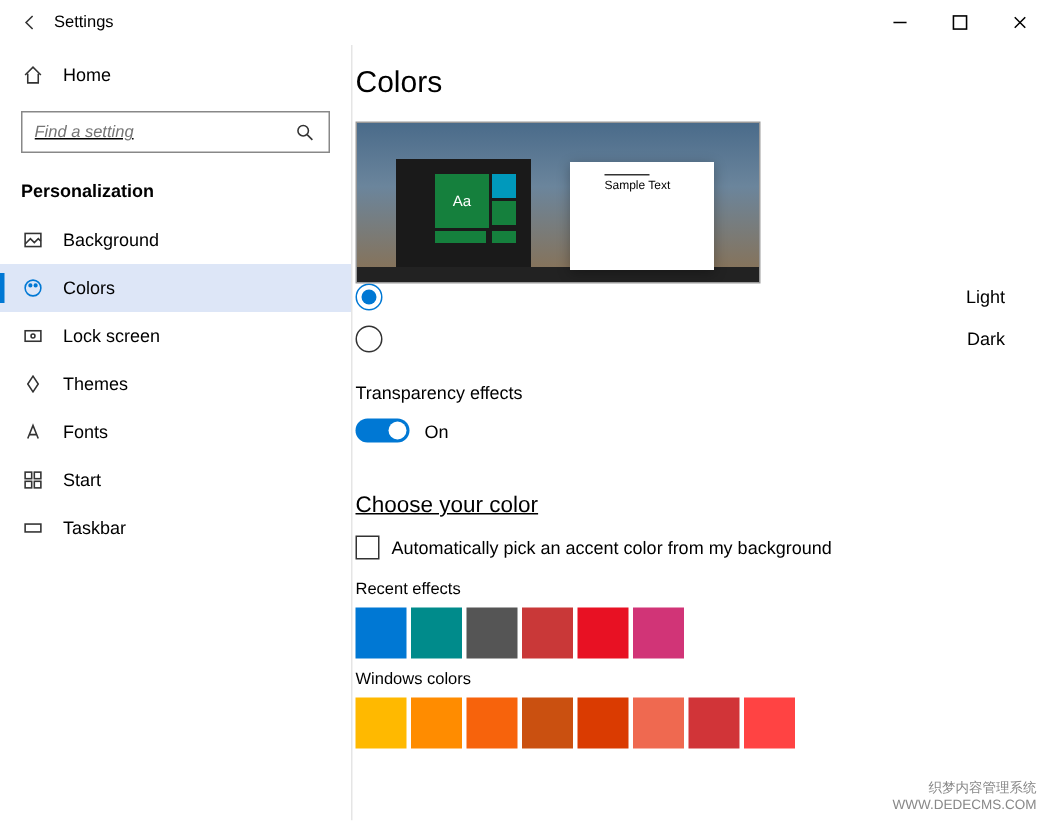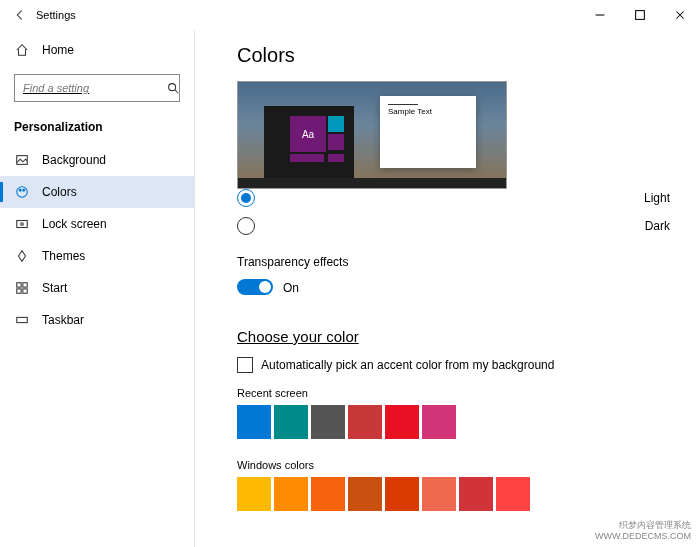--- a/index.html
+++ b/index.html
@@ -1,40 +1,40 @@
 <!DOCTYPE html>
 <html><head>
   <meta charset="utf-8">
   <style>
     * { margin: 0; padding: 0; box-sizing: border-box; font-family: "Segoe UI", Arial, sans-serif; }
     body { width: 700px; height: 547px; background: #fff; overflow: hidden; font-size: 12px; color: #000; position: relative; }
     .titlebar { height: 30px; display: flex; align-items: center; padding-left: 12px; }
     .titlebar-title { font-size: 11px; margin-left: 8px; }
     .title-controls { margin-left: auto; display: flex; }
     .title-btn { width: 40px; height: 30px; display: flex; align-items: center; justify-content: center; font-size: 11px; }
-    .sidebar { position: absolute; left: 0; top: 30px; width: 195px; bottom: 0; border-right: 1px solid #e5e5e5; padding-top: 4px; }
+    .sidebar { position: absolute; left: 0; top: 30px; width: 235px; bottom: 0; border-right: 1px solid #e5e5e5; padding-top: 4px; }
     .nav-row { display: flex; align-items: center; height: 32px; padding: 0 14px; font-size: 12px; gap: 12px; }
     .nav-row.active { background: #dde6f7; position: relative; }
     .nav-row.active::before { content: ''; position: absolute; left: 0; top: 6px; bottom: 6px; width: 3px; background: #0078d4; }
     .nav-icon { width: 16px; height: 16px; display: flex; align-items: center; justify-content: center; color: #333; }
     .search-wrap { margin: 8px 14px 12px 14px; border: 1px solid #888; height: 28px; display: flex; align-items: center; padding: 0 8px; text-decoration: underline; }
     .search-input { border: none; outline: none; flex: 1; font-size: 11px; color: #666; font-style: italic; background: transparent; }
     .category-label { font-weight: 700; font-size: 12px; padding: 6px 14px 10px 14px; }
     .main { position: absolute; left: 195px; right: 0; top: 30px; bottom: 0; padding: 14px 30px 0 42px; overflow: hidden; }
     .page-title { font-size: 20px; font-weight: 400; margin-bottom: 14px; }
     .preview-box { width: 270px; height: 108px; border: 1px solid #999; background: linear-gradient(to bottom, #4a6b8a 0%, #6b859c 40%, #8a7050 100%); position: relative; overflow: hidden; }
     .preview-taskbar { position: absolute; bottom: 0; left: 0; right: 0; height: 10px; background: #222; }
     .preview-start { position: absolute; left: 26px; bottom: 10px; width: 90px; height: 72px; background: #1a1a1a; }
-    .tile { position: absolute; background: #701a75; }
+    .tile { position: absolute; background: #15803d; }
     .tile.big { width: 36px; height: 36px; left: 26px; top: 10px; display:flex; align-items:center; justify-content:center; color:#fff; font-size:10px; }
     .tile.s1 { width:16px; height:16px; left:64px; top:10px; background:#0099bc; }
     .tile.s2 { width:16px; height:16px; left:64px; top:28px; }
     .tile.s3 { width:34px; height:8px; left:26px; top:48px; }
     .tile.s4 { width:16px; height:8px; left:64px; top:48px; }
-    .preview-window { position: absolute; right: 30px; top: 14px; width: 96px; height: 72px; background: #fff; box-shadow: 0 2px 8px rgba(0,0,0,.3); padding: 6px 8px; font-size: 8px; margin-left: 32px; }
+    .preview-window { position: absolute; right: 30px; top: 26px; width: 96px; height: 72px; background: #fff; box-shadow: 0 2px 8px rgba(0,0,0,.3); padding: 6px 23px; font-size: 8px; margin-left: 32px; }
     .win-line { width: 30px; height: 1px; background: #333; margin-bottom: 2px; margin-top:2px; }
     .section-label { font-size: 12px; margin-top: 20px; margin-bottom: 10px; }
     .radio-row { display: flex; align-items: center; gap: 10px; margin-bottom: 10px; justify-content: space-between; }
     .radio { width: 18px; height: 18px; border: 1px solid #333; border-radius: 50%; display: flex; align-items: center; justify-content: center; }
     .radio.checked { border-color: #0078d4; }
     .radio.checked::after { content: ''; width: 10px; height: 10px; background: #0078d4; border-radius: 50%; }
     .toggle-row { display: flex; align-items: flex-end; gap: 10px; margin-bottom: 33px; }
     .toggle { width: 36px; height: 16px; background: #0078d4; border-radius: 8px; position: relative; }
     .toggle::after { content:''; position:absolute; right:2px; top:2px; width:12px; height:12px; background:#fff; border-radius:50%; }
     .sub-title { font-size: 15px; margin-bottom: 12px; text-decoration: underline; }
@@ -127,20 +127,28 @@
     <span class="nav-icon">
         <svg viewBox="0 0 16 16">
           <path d="M8 2 L4 8 L8 14 L12 8 Z"></path>
         </svg>
       </span>
     <span>Themes</span>
   </div>
   <div class="nav-row">
     <span class="nav-icon">
         <svg viewBox="0 0 16 16">
+          <path d="M4 13 L8 3 L12 13 M5.5 10 H10.5"></path>
+        </svg>
+      </span>
+    <span>Fonts</span>
+  </div>
+  <div class="nav-row">
+    <span class="nav-icon">
+        <svg viewBox="0 0 16 16">
           <rect x="2" y="2" width="5" height="5"></rect>
           <rect x="9" y="2" width="5" height="5"></rect>
           <rect x="2" y="9" width="5" height="5"></rect>
           <rect x="9" y="9" width="5" height="5"></rect>
         </svg>
       </span>
     <span>Start</span>
   </div>
   <div class="nav-row">
     <span class="nav-icon">
@@ -184,31 +192,31 @@
     <div class="toggle"></div>
     <span>On</span>
   </div>
 
   <div class="sub-title">Choose your color</div>
   <div class="check-row">
     <div class="checkbox"></div>
     <span>Automatically pick an accent color from my background</span>
   </div>
 
-  <div class="small-label">Recent screen</div>
+  <div class="small-label">Recent effects</div>
   <div class="swatch-row" id="recent-row">
       <div class="swatch" style="background: rgb(0, 120, 212);"></div>
       <div class="swatch" style="background: rgb(0, 139, 139);"></div>
       <div class="swatch" style="background: rgb(85, 85, 85);"></div>
       <div class="swatch" style="background: rgb(201, 56, 56);"></div>
       <div class="swatch" style="background: rgb(232, 17, 35);"></div>
       <div class="swatch" style="background: rgb(209, 52, 119);"></div>
     </div>
 
-  <div class="small-label" style="margin-top:20px">Windows colors</div>
+  <div class="small-label" style="margin-top:8px">Windows colors</div>
   <div class="swatch-row" id="windows-row">
       <div class="swatch" style="background: rgb(255, 185, 0);"></div>
       <div class="swatch" style="background: rgb(255, 140, 0);"></div>
       <div class="swatch" style="background: rgb(247, 99, 12);"></div>
       <div class="swatch" style="background: rgb(202, 80, 16);"></div>
       <div class="swatch" style="background: rgb(218, 59, 1);"></div>
       <div class="swatch" style="background: rgb(239, 105, 80);"></div>
       <div class="swatch" style="background: rgb(209, 52, 56);"></div>
       <div class="swatch" style="background: rgb(255, 67, 67);"></div>
     </div>

